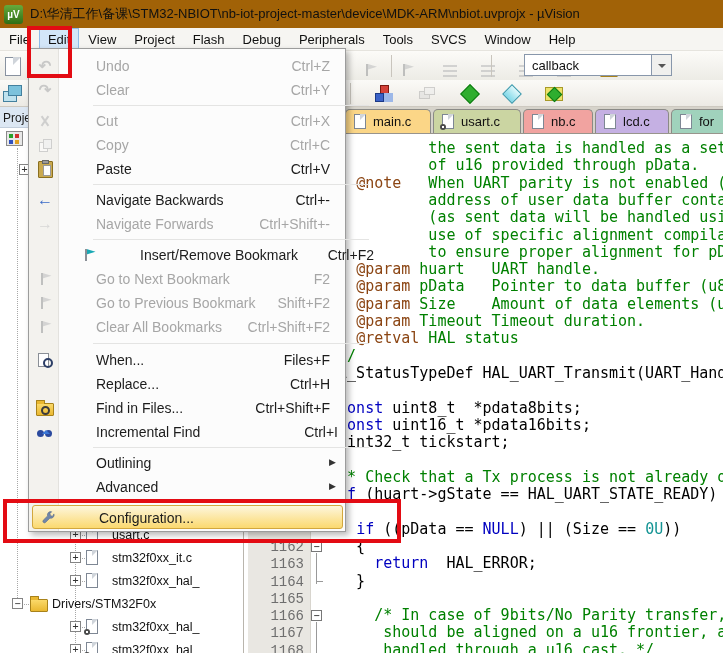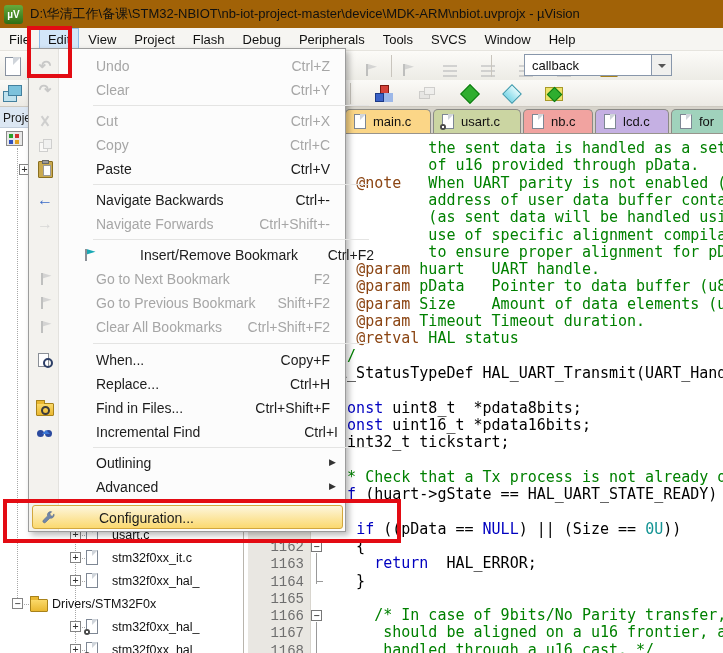--- a/index.html
+++ b/index.html
@@ -351,21 +351,21 @@
       </div>
       <div class="lbl">Clear All Bookmarks</div>
       <div class="sc">Ctrl+Shift+F2</div>
     </div>
     <div class="msep" style="top: 294px;"></div>
     <div class="mrow" style="top: 299px;">
       <div class="micon">
         <div class="ic ic-find"></div>
       </div>
       <div class="lbl">When...</div>
-      <div class="sc">Copy+F</div>
+      <div class="sc">Files+F</div>
     </div>
     <div class="mrow" style="top: 323px;">
       <div class="lbl">Replace...</div>
       <div class="sc">Ctrl+H</div>
     </div>
     <div class="mrow" style="top: 347px;">
       <div class="micon">
         <div class="ic ic-folder findf"></div>
       </div>
       <div class="lbl">Find in Files...</div>

